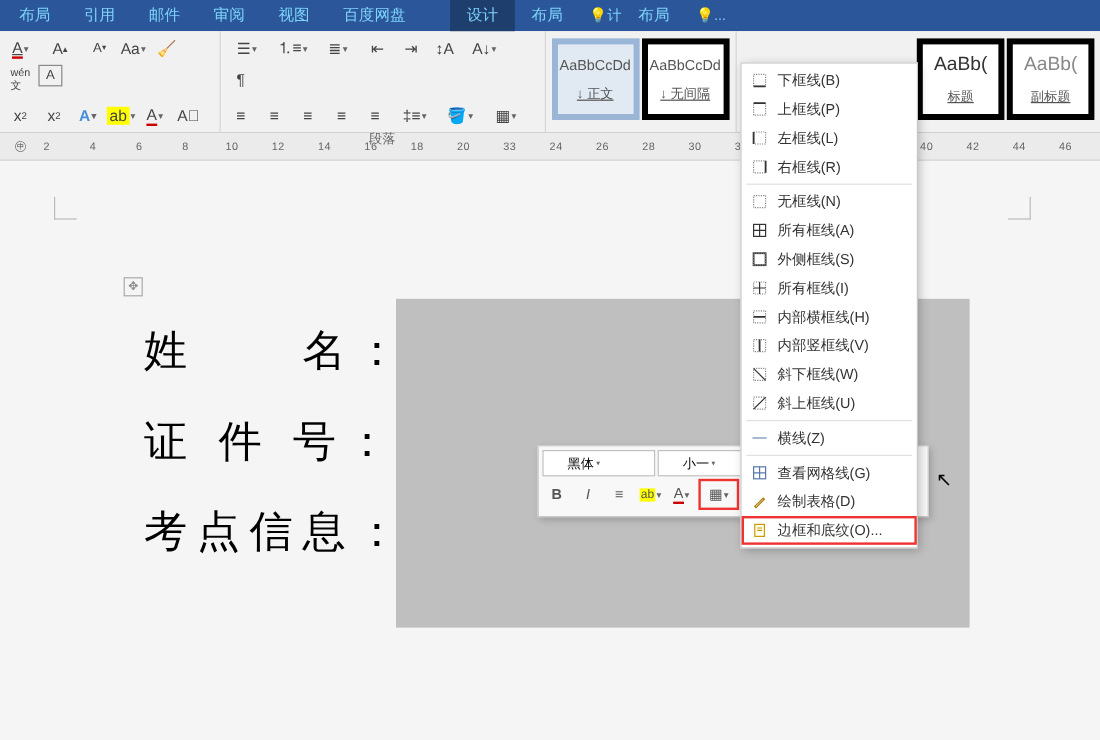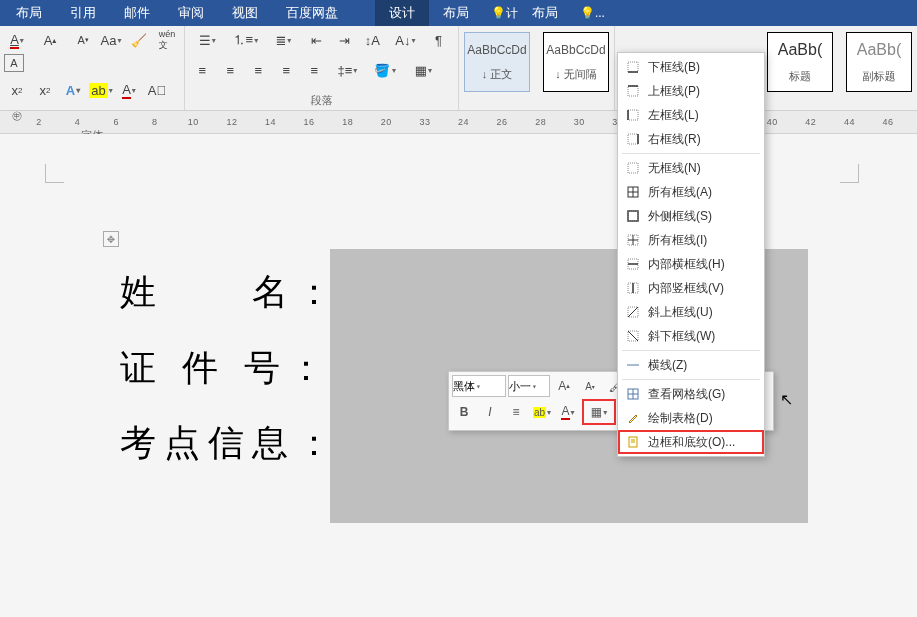--- a/index.html
+++ b/index.html
@@ -1,41 +1,41 @@
 <!DOCTYPE html>
 <html><head>
 <meta charset="utf-8">
 <style>
 body { margin: 0; font-family: "Microsoft YaHei", sans-serif; font-size: 12px; background: #f5f5f5; overflow: hidden; }
-.menubar { background: #2b579a; color: #ffffff; display: flex; height: 26px; align-items: center; padding: 0 2px; }
+.menubar { background: #2b579a; color: #7dd3fc; display: flex; height: 26px; align-items: center; padding: 0 2px; }
 .menubar .mitem { padding: 4px 14px; font-size: 13px; }
 .menubar .mitem.active { background: #1e3e6e; margin-left: 23px; }
 .menubar .bulb { margin-left: 8px; display: flex; align-items: center; }
 .ribbon { background: #f1f1f1; border-bottom: 1px solid #d0d0d0; display: flex; height: 84px; }
 .group { border-right: 1px solid #d5d5d5; display: flex; flex-direction: column; justify-content: space-between; padding: 2px 4px 0 4px; }
 .group-label { text-align: center; font-size: 11px; color: #666; padding-bottom: 2px; }
 .group-body { display: flex; flex-wrap: wrap; align-items: flex-start; gap: 2px; }
 .ibtn { width: 24px; height: 22px; display: flex; align-items: center; justify-content: center; color: #444; border: 1px solid transparent; cursor: default; font-size: 13px; }
 .ibtn.wider { width: 34px; }
-.style-tile { width: 64px; height: 58px; background: #fff; border: 1px solid #000000; display: flex; flex-direction: column; align-items: center; justify-content: center; margin: 2px 1px 0 1px; }
+.style-tile { width: 64px; height: 58px; background: #fff; border: 5px solid #000000; display: flex; flex-direction: column; align-items: center; justify-content: center; margin: 2px 1px 0 1px; }
 .style-tile.sel { background: #e1eaf3; border-color: #9bb5d6; }
 .style-tile .preview { font-size: 12px; color: #555; }
-.style-tile .sname { font-size: 11px; color: #555; margin-top: 10px; }
+.style-tile .sname { font-size: 11px; color: #555; margin-top: 10px; text-decoration: underline; }
 .ruler { background: #ebebeb; height: 22px; border-bottom: 1px solid #d0d0d0; font-size: 9px; color: #666; display: flex; align-items: center; padding-left: 10px; letter-spacing: 0.5px; }
 .ruler span { display: inline-block; width: 50px; text-align: center; }
 .doc { position: relative; height: 485px; background: #f5f5f5; }
 .page-corner { position: absolute; width: 18px; height: 18px; border-left: 1px solid #bcbcbc; border-bottom: 1px solid #bcbcbc; }
 .c1 { top: 30px; left: 45px; }
 .c2 { top: 30px; right: 58px; border-left: none; border-right: 1px solid #bcbcbc; }
 .handle { position: absolute; left: 103px; top: 97px; width: 14px; height: 14px; border: 1px solid #aaa; display: flex; align-items: center; justify-content: center; font-size: 10px; color: #888; }
 .text-block { position: absolute; left: 120px; top: 120px; font-family: "SimHei","Heiti SC",sans-serif; font-size: 36px; letter-spacing: 8px; line-height: 2.1; color: #000; }
 .cellbg { position: absolute; left: 330px; top: 115px; width: 478px; height: 274px; background: #bfbfbf; }
 .mini-toolbar { position: absolute; left: 448px; top: 237px; width: 318px; background: #f8f8f8; border: 1px solid #c8c8c8; box-shadow: 2px 2px 6px rgba(0,0,0,0.2); padding: 3px; z-index: 20; }
 .mini-row { display: flex; align-items: center; gap: 2px; margin-bottom: 2px; }
-.mini-sel { height: 20px; border: 1px solid #c0c0c0; background: #fff; font-size: 11px; padding: 0 0; display: flex; align-items: center; font-family: Liberation Mono, monospace; }
+.mini-sel { height: 20px; border: 1px solid #c0c0c0; background: #fff; font-size: 11px; padding: 0 20px; display: flex; align-items: center; font-family: Liberation Mono, monospace; }
 .mini-btn { width: 22px; height: 20px; border: 1px solid transparent; display: flex; align-items: center; justify-content: center; color: #555; font-size: 12px; }
 .mini-btn.redbox { border: 2px solid #e33; width: 30px; height: 22px; }
 .mini-text { font-size: 11px; color: #555; padding: 0 4px; }
 .mini-text.disabled { color: #aaa; }
 .ctx-menu { position: absolute; left: 617px; top: -82px; width: 146px; background: #fff; border: 1px solid #c8c8c8; box-shadow: 2px 2px 8px rgba(0,0,0,0.25); padding: 2px 0; z-index: 30; }
 .ctx-item { display: flex; align-items: center; height: 24px; padding: 0 6px; font-size: 12px; color: #333; }
 .ctx-item.redbox { outline: 2px solid #e33; outline-offset: -2px; }
 .ctx-icon { width: 18px; height: 16px; margin-right: 6px; display: flex; align-items: center; justify-content: center; }
 .ctx-sep { height: 1px; background: #e0e0e0; margin: 2px 4px; }
 .cursor-arrow { position: absolute; left: 780px; top: 256px; font-size: 16px; color: #000; z-index: 40; }
@@ -349,36 +349,36 @@
             </g>
           </svg>
         </span>
         <span>内部竖框线(V)</span>
       </div>
       <div class="ctx-item">
         <span class="ctx-icon">
           <svg class="sicon" viewBox="0 0 14 14">
             <g fill="none" stroke="#888" stroke-width="1">
               <rect x="2" y="2" width="10" height="10" stroke-dasharray="1 1"></rect>
+              <line x1="2" y1="2" x2="12" y2="12" stroke="#333"></line>
+            </g>
+          </svg>
+        </span>
+        <span>斜下框线(W)</span>
+      </div>
+      <div class="ctx-item">
+        <span class="ctx-icon">
+          <svg class="sicon" viewBox="0 0 14 14">
+            <g fill="none" stroke="#888" stroke-width="1">
+              <rect x="2" y="2" width="10" height="10" stroke-dasharray="1 1"></rect>
               <line x1="2" y1="12" x2="12" y2="2" stroke="#333"></line>
             </g>
           </svg>
         </span>
         <span>斜上框线(U)</span>
-      </div>
-      <div class="ctx-item">
-        <span class="ctx-icon">
-          <svg class="sicon" viewBox="0 0 14 14">
-            <g fill="none" stroke="#888" stroke-width="1">
-              <rect x="2" y="2" width="10" height="10" stroke-dasharray="1 1"></rect>
-              <line x1="2" y1="2" x2="12" y2="12" stroke="#333"></line>
-            </g>
-          </svg>
-        </span>
-        <span>斜下框线(W)</span>
       </div>
       <div class="ctx-sep"></div>
       <div class="ctx-item">
         <span class="ctx-icon">
           <svg class="sicon" viewBox="0 0 14 14">
             <g fill="none" stroke="#888" stroke-width="1">
               <line x1="1" y1="7" x2="13" y2="7" stroke="#57a"></line>
             </g>
           </svg>
         </span>

